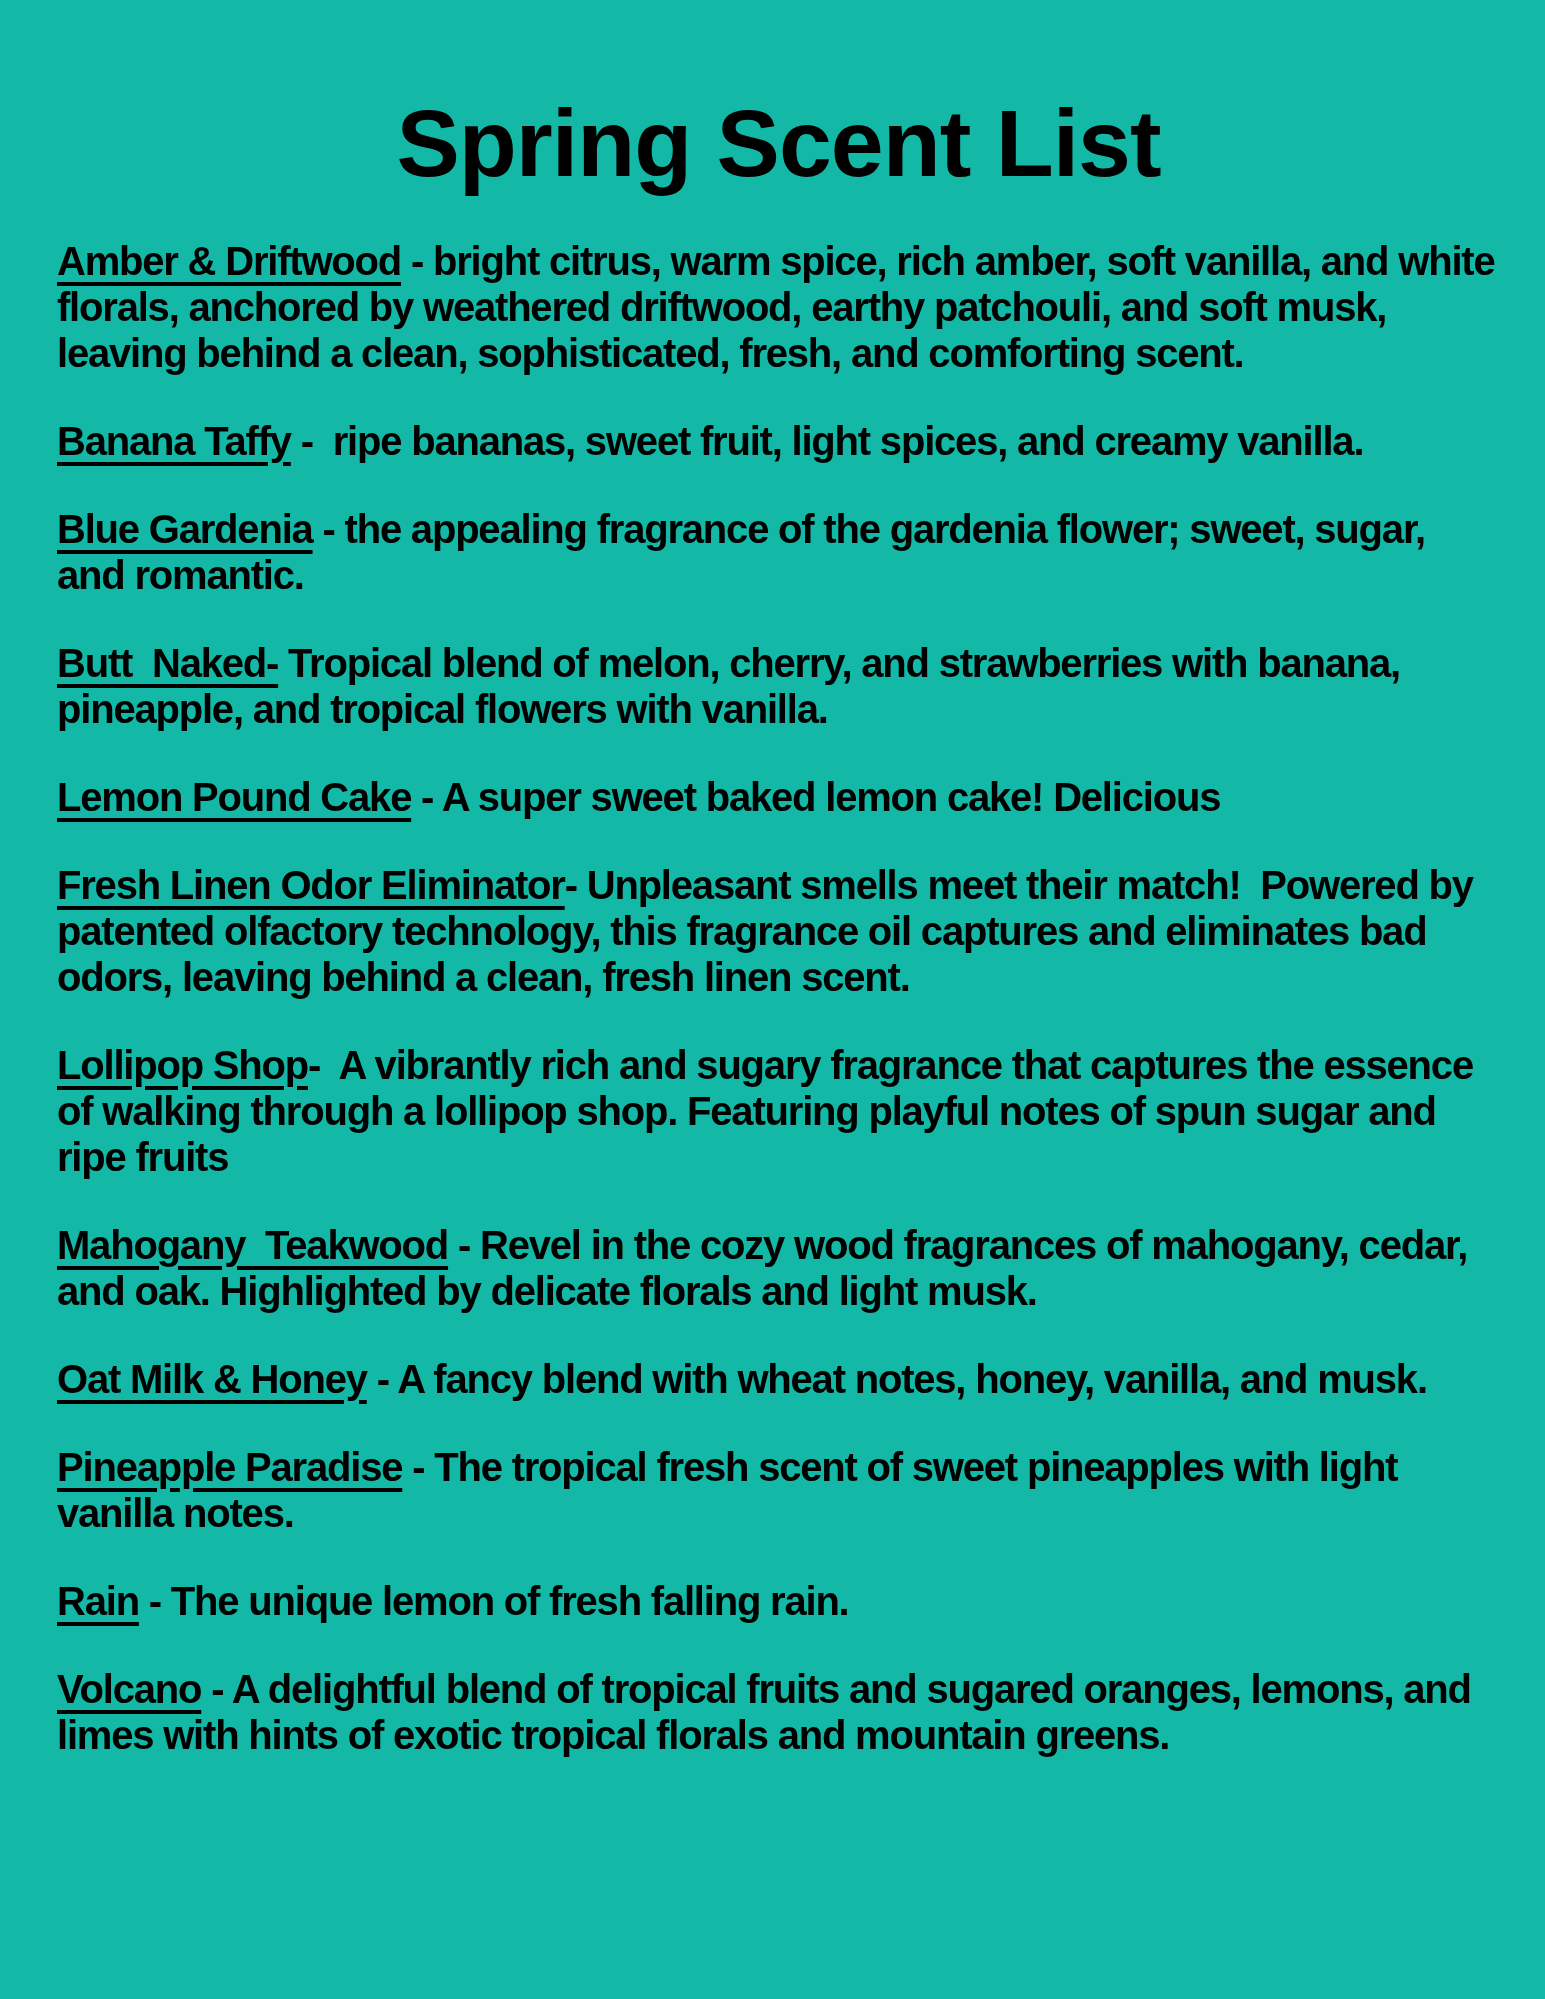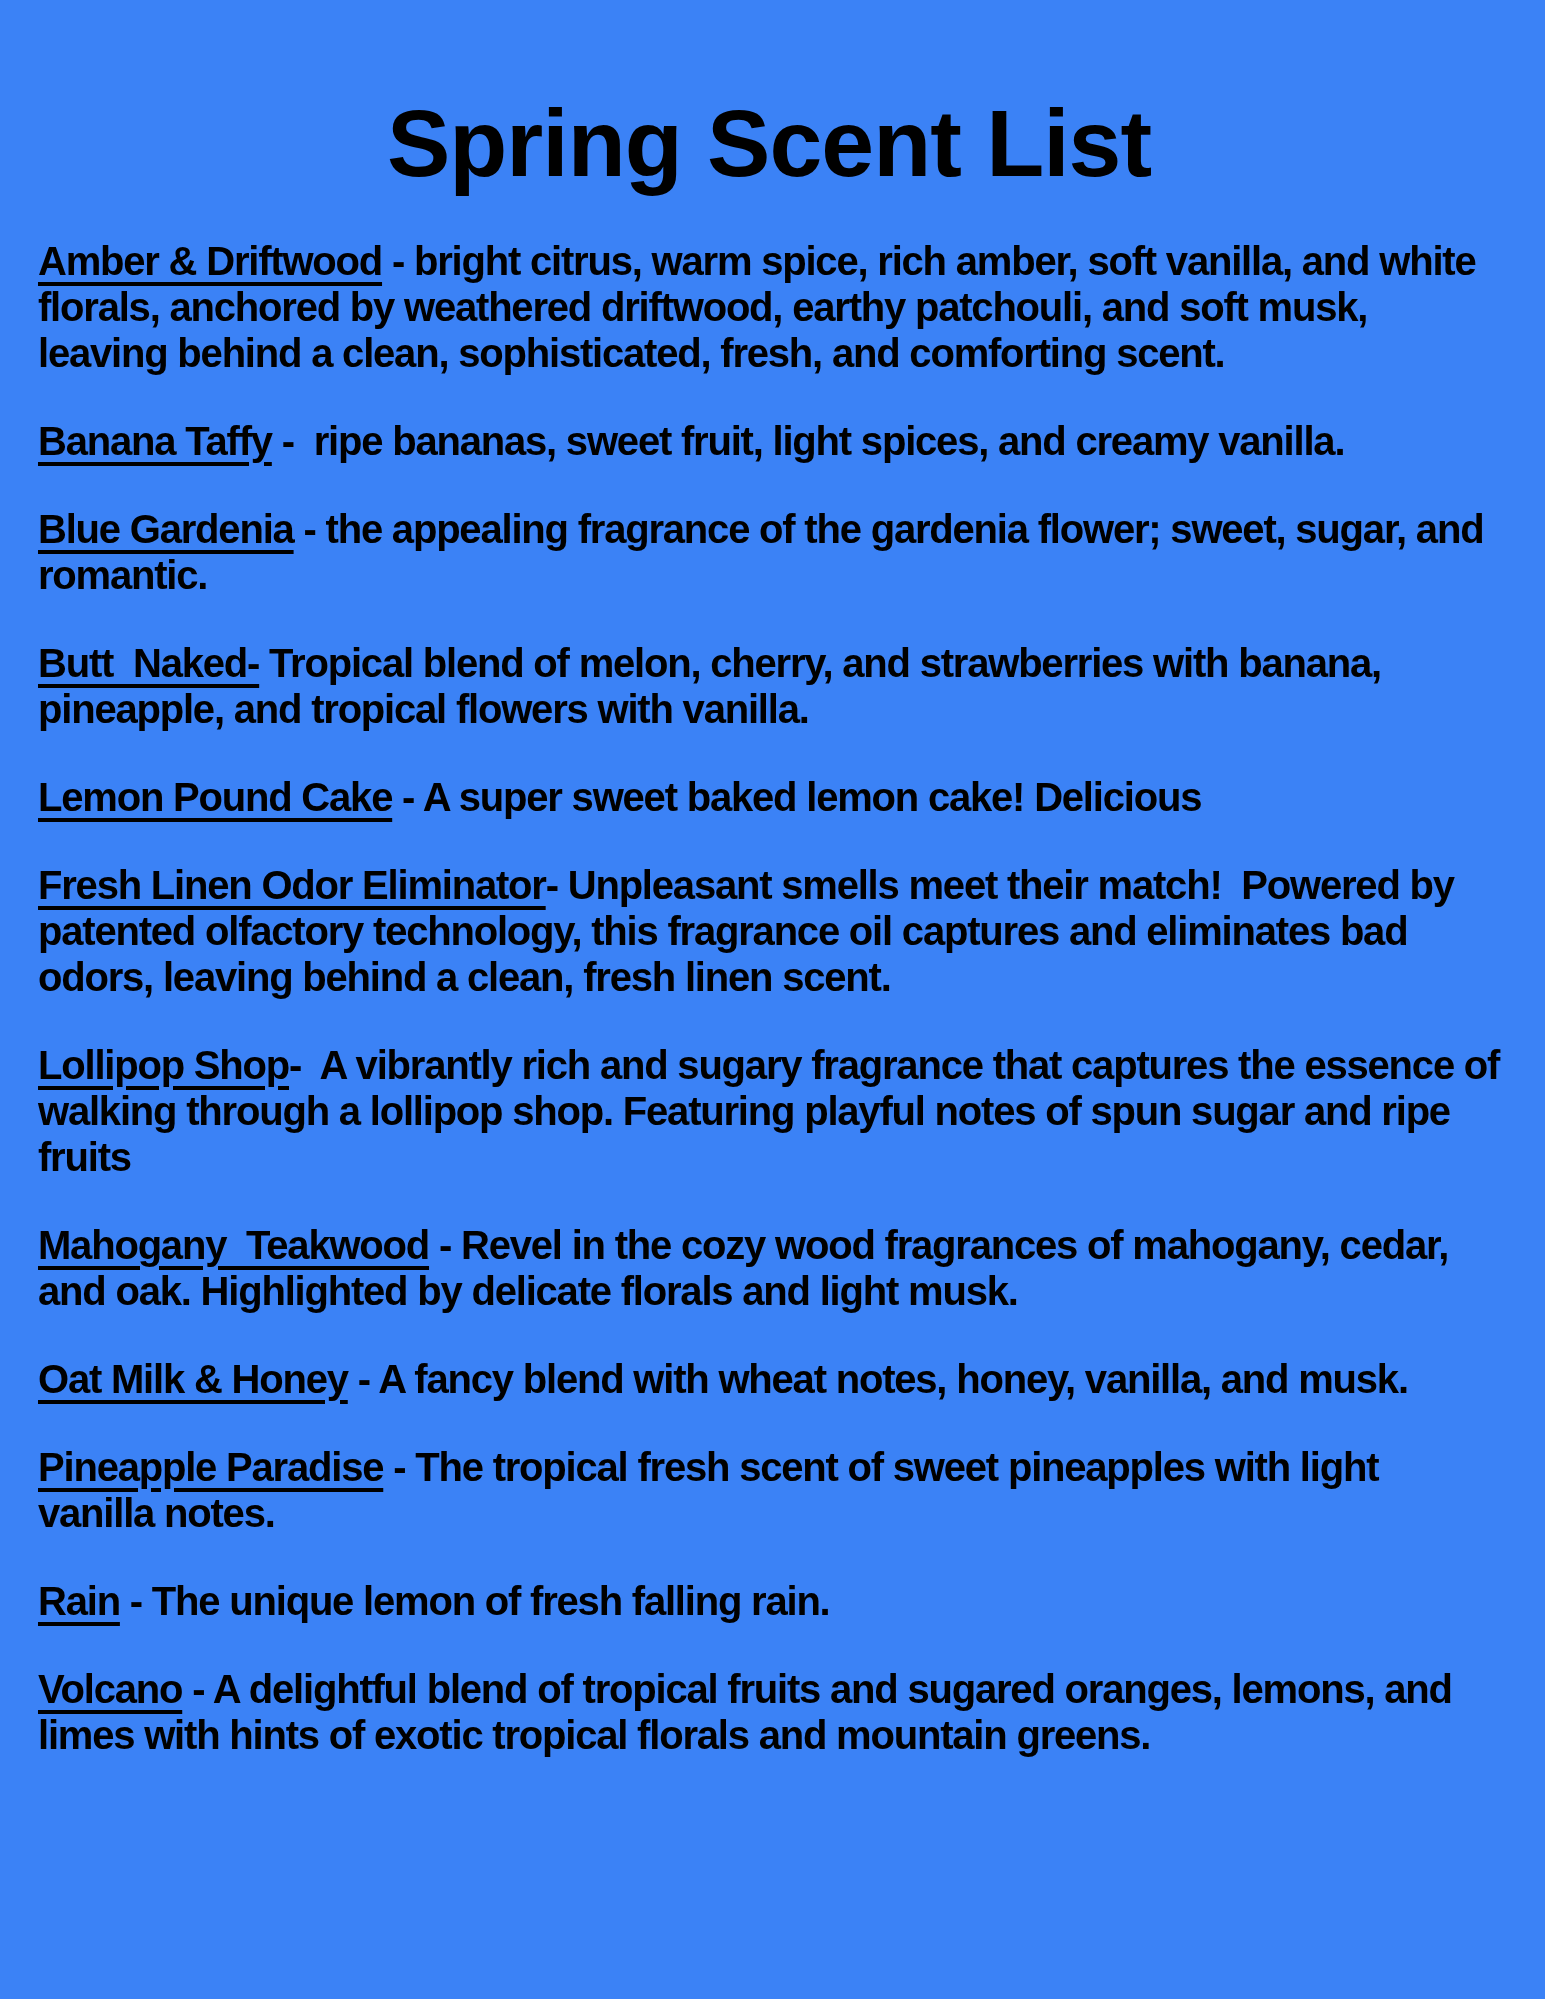--- a/index.html
+++ b/index.html
@@ -11,22 +11,22 @@
   body {
     width: 1545px;
     height: 1999px;
     font-family: "Liberation Sans", sans-serif;
     color: #000000;
     overflow: hidden;
   }
   .page {
     width: 1545px;
     height: 1999px;
-    padding: 0 45px 0 38px;
-    background: #3b82f6;
+    padding: 0 45px 0 57px;
+    background: #14b8a6;
   }
   .page-title {
     margin: 0 0 40px 0;
     padding-top: 88px;
     font-size: 95px;
     line-height: 110px;
     font-weight: bold;
     letter-spacing: -1px;
     text-align: center;
     white-space: nowrap;

